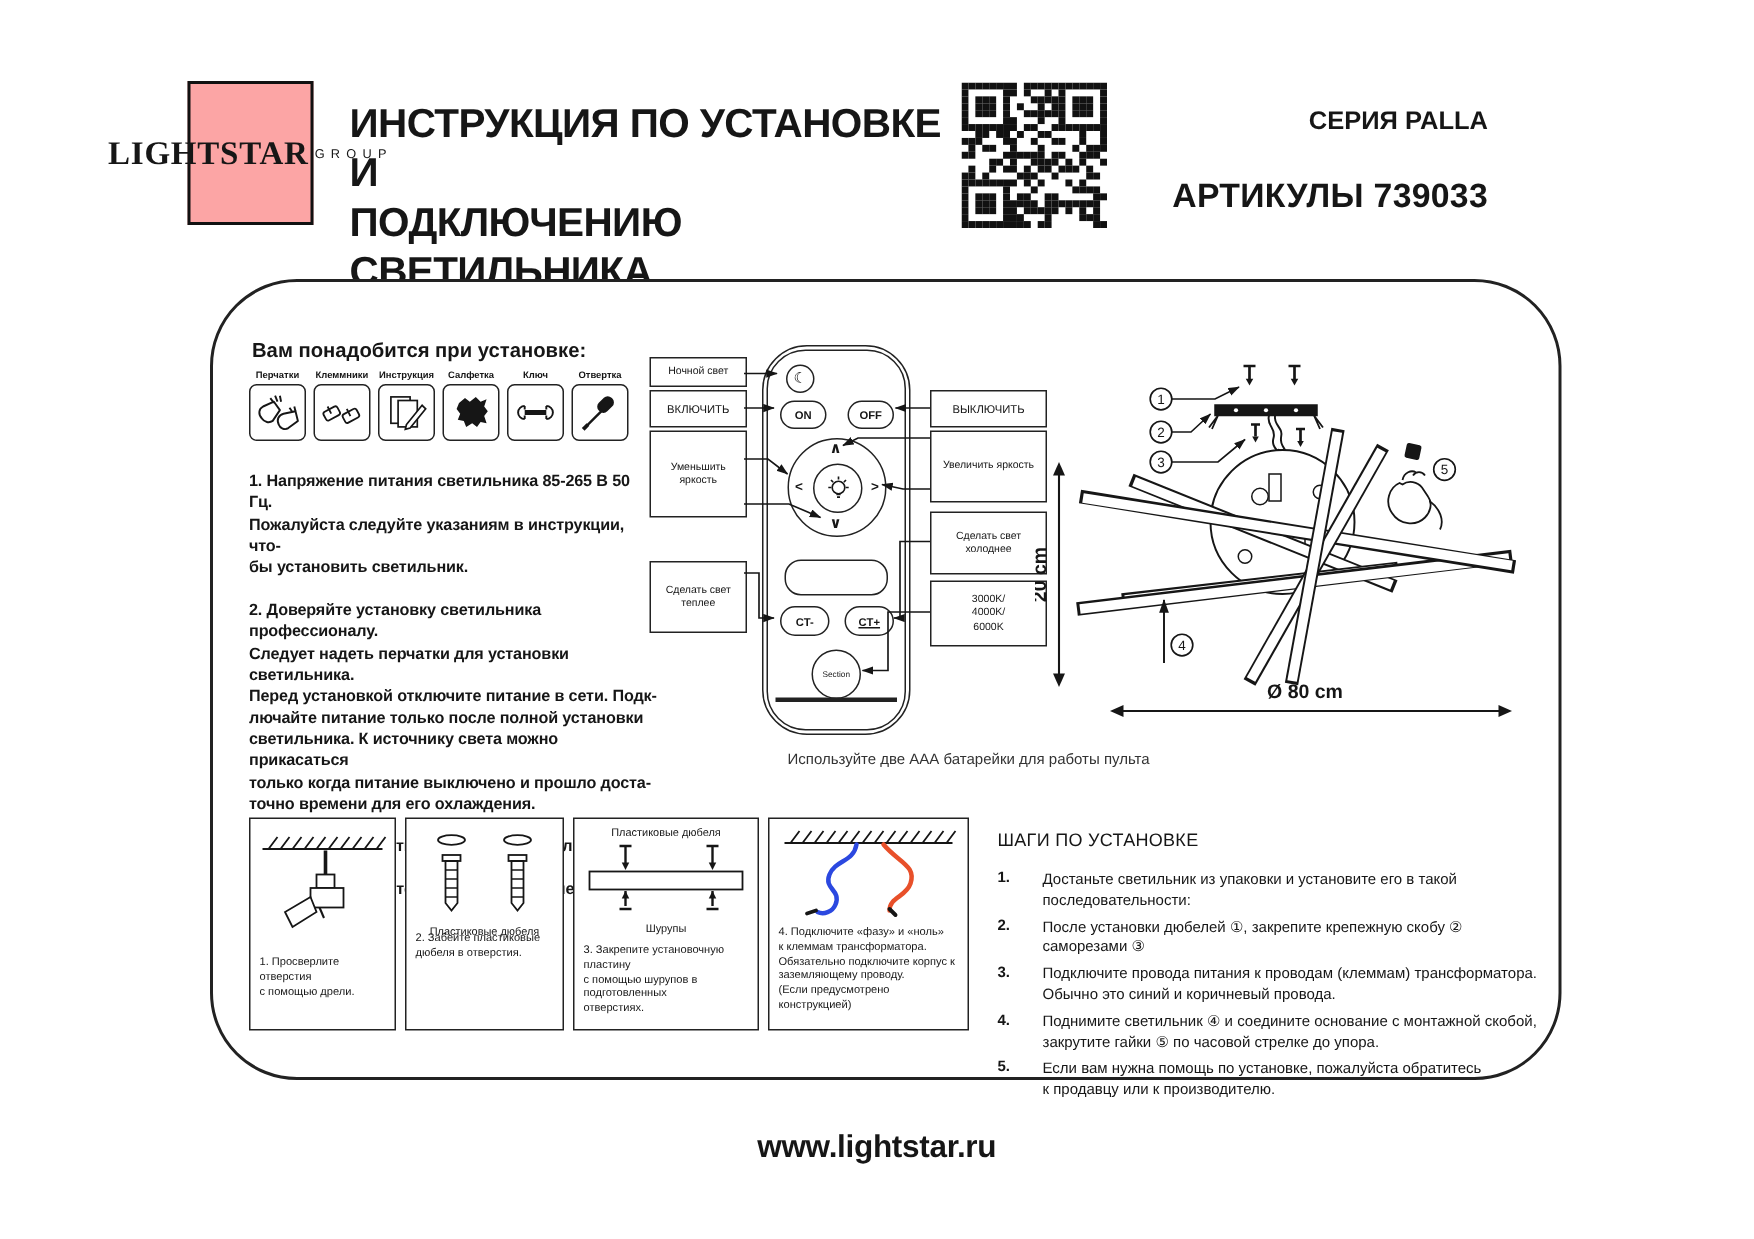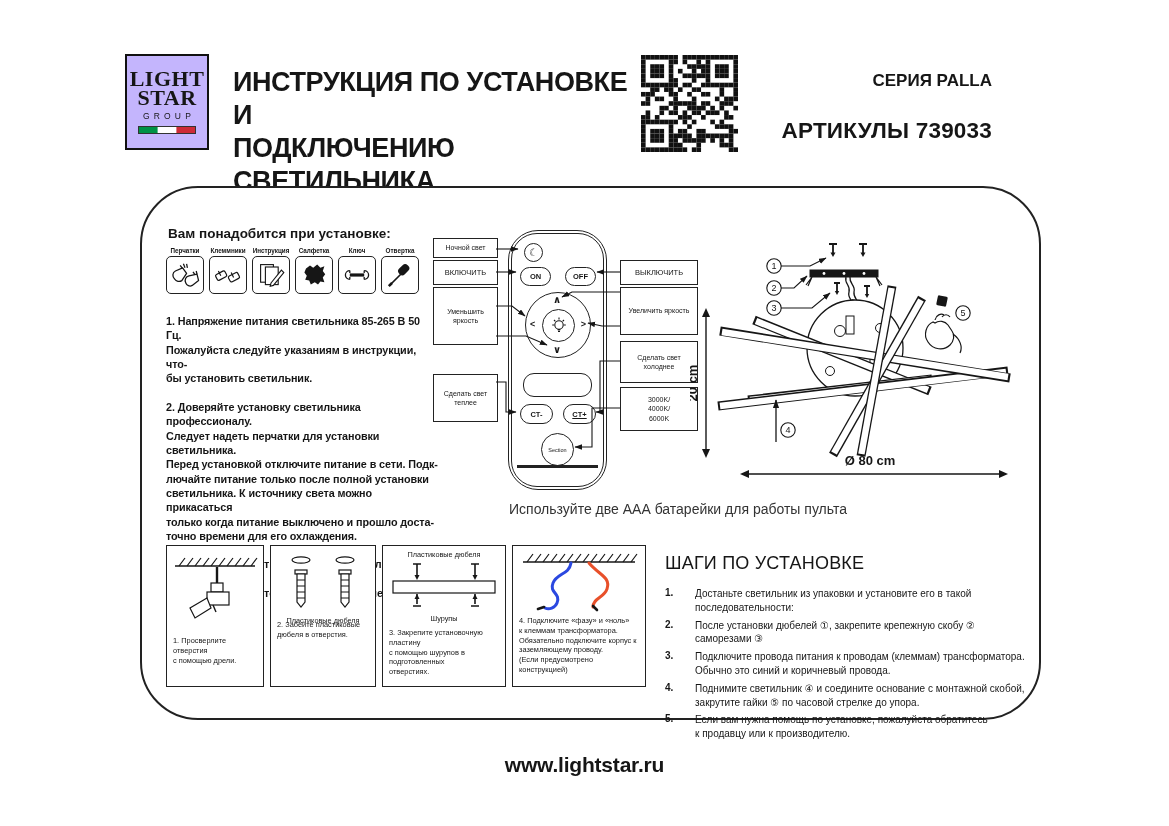--- a/index.html
+++ b/index.html
@@ -1,21 +1,21 @@
 <!DOCTYPE html>
 <html><head>
 <meta charset="utf-8">
 <style>
   html,body{margin:0;padding:0;background:#fff;}
   .page{position:relative;width:1169px;height:826px;background:#fff;overflow:hidden;
         font-family:"Liberation Sans","DejaVu Sans",sans-serif;color:#161616;}
 
   
   .logo{position:absolute;left:125px;top:54px;width:80px;height:92px;border:2px solid #111;
-        display:flex;flex-direction:column;align-items:center;justify-content:center;background:#c4b5fd;}
+        display:flex;align-items:center;justify-content:center;background:#fca5a5;}
   .logo-word{font-family:"Liberation Serif","DejaVu Serif",serif;font-weight:bold;font-size:22px;line-height:.82;letter-spacing:.5px;}
   .logo-group{font-size:8.5px;letter-spacing:4.2px;margin:4px 0 5px 4px;font-weight:400;}
   .flag-svg{display:block;}
   .hdr-title{position:absolute;left:233px;top:66px;width:420px;font-size:27px;font-weight:700;
              line-height:1.22;letter-spacing:-.4px;white-space:pre-line;}
   .qr{position:absolute;left:641px;top:55px;width:97px;height:97px;}
   .hdr-right{position:absolute;left:700px;top:71px;width:292px;text-align:right;}
   .hdr-series{font-size:17px;font-weight:700;margin-bottom:27px;}
   .hdr-articles{font-size:22.5px;font-weight:700;letter-spacing:.2px;}
 
@@ -44,34 +44,34 @@
         font-size:7.5px;font-weight:700;background:#fff;}
   .oval{border-radius:10px;}
   .circ{border-radius:50%;}
   .dpad{position:absolute;left:16px;top:61px;width:64px;height:64px;border:1.1px solid #222;border-radius:50%;}
   .dpad-glyph{position:absolute;font-size:10px;font-weight:700;line-height:1;}
   .dpad-center{position:absolute;left:16px;top:16px;width:31px;height:31px;border:1.1px solid #222;border-radius:50%;
                display:flex;align-items:center;justify-content:center;}
   .batt-line{position:absolute;left:8px;right:8px;top:234px;height:3px;background:#222;}
   .co{position:absolute;border:1.3px solid #222;display:flex;align-items:center;justify-content:center;
       text-align:center;font-size:7px;line-height:1.3;white-space:pre-line;background:#fff;}
-  .remote-caption{position:absolute;left:468px;top:501px;font-size:14px;color:#333;padding-left:41px;}
+  .remote-caption{position:absolute;left:484px;top:501px;font-size:10px;color:#333;padding-left:41px;}
 
   
   .fixture{position:absolute;left:690px;top:228px;}
 
   
   .panels{position:absolute;left:166px;top:545px;display:flex;gap:6px;}
   .panel{position:relative;height:140px;border:1.2px solid #222;background:#fff;}
   .p-label{position:absolute;left:0;right:0;text-align:center;font-size:7.3px;font-weight:400;}
   .p-caption{position:absolute;left:6px;right:3px;font-size:7.4px;line-height:1.32;white-space:pre-line;}
 
   
   .steps{position:absolute;left:665px;top:553px;width:368px;}
-  .steps-heading{font-size:18px;font-weight:400;letter-spacing:.2px;}
+  .steps-heading{font-size:12px;font-weight:400;letter-spacing:.2px;}
   .steps-list{margin-top:13px;}
   .step-row{display:grid;grid-template-columns:30px 1fr;margin-bottom:4px;}
   .step-num{font-size:10px;font-weight:700;}
   .step-text{font-size:10px;line-height:1.38;white-space:pre-line;}
 
   .footer{position:absolute;left:0;right:0;top:753px;text-align:center;font-size:21px;font-weight:700;letter-spacing:-.2px;}
 
   svg text{font-family:"Liberation Sans","DejaVu Sans",sans-serif;}
 </style>
 </head>

